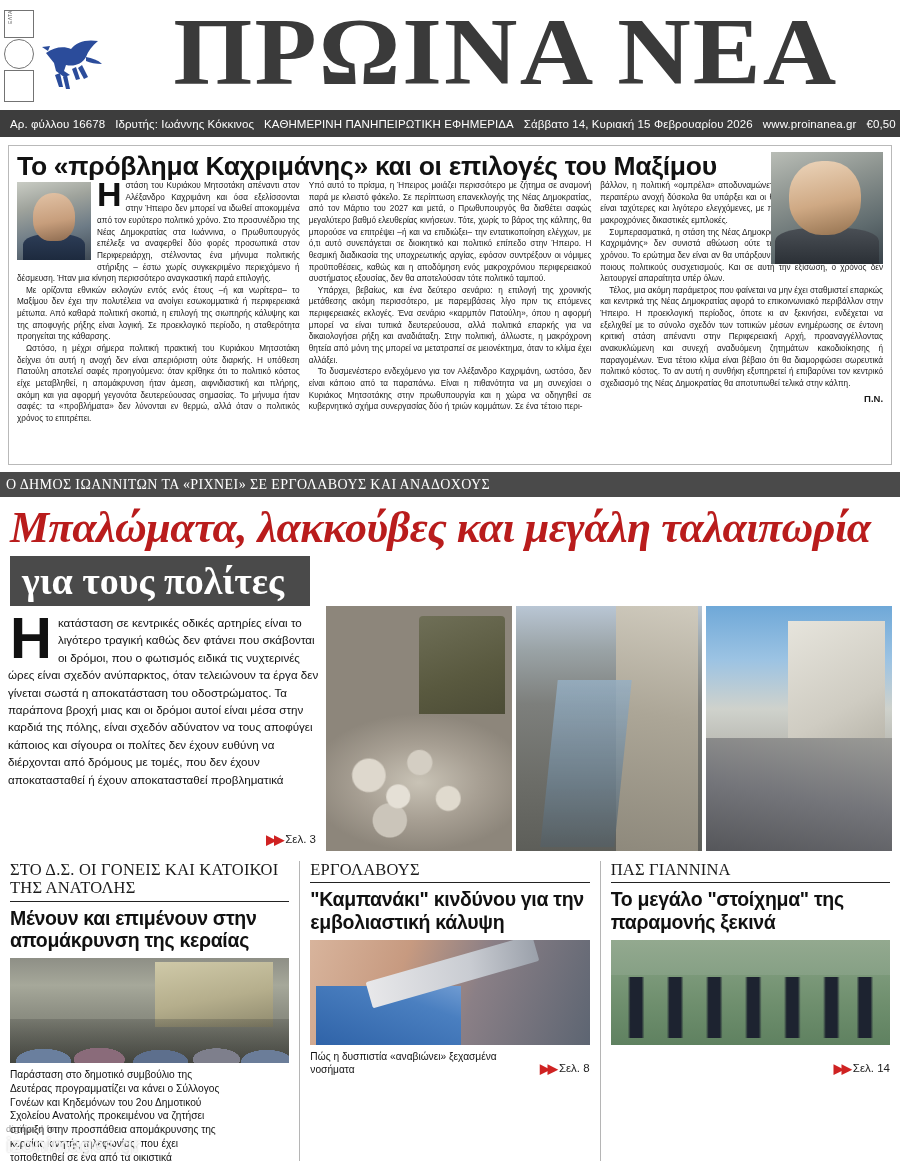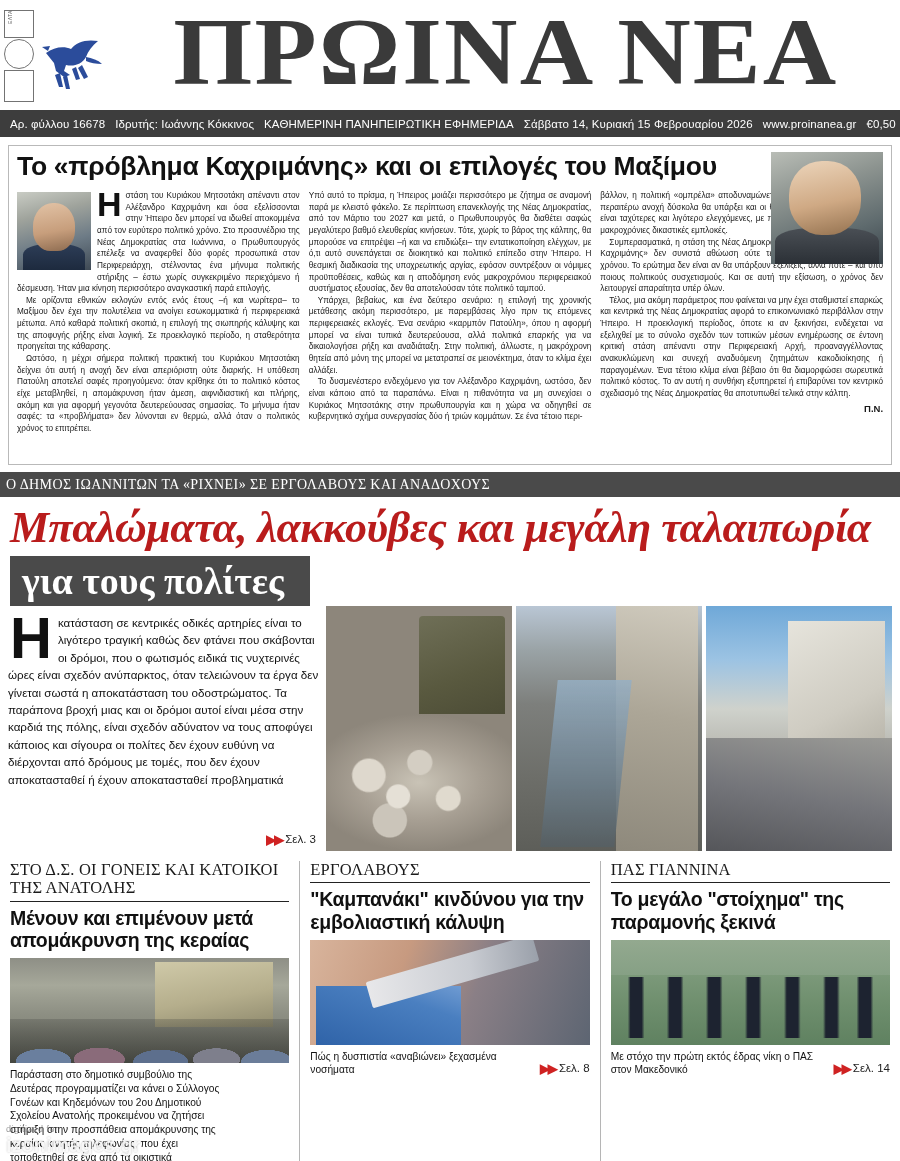--- a/index.html
+++ b/index.html
@@ -74,21 +74,21 @@
     position:relative;
     height:320px;
   }
   .lead-head{
     font-family:"Liberation Sans",sans-serif;
     font-weight:700;
     font-size:26.5px;
     line-height:1.06;
     color:#111;
     letter-spacing:-.3px;
-    margin:0 0 10px 0;
+    margin:0 0 0 0;
     padding-right:120px;
   }
   .lead-portrait{
     position:absolute;right:8px;top:6px;
     width:112px;height:112px;
     overflow:hidden;border:0;
   }
   .lead-cols{
     display:flex;gap:9px;
     font-size:8.2px;line-height:1.42;
@@ -430,21 +430,21 @@
       </div>
 
     </div>
   </div>
 
   <div class="bottom">
 
     <div class="bcol first">
       <div class="b-kicker">ΣΤΟ Δ.Σ. ΟΙ ΓΟΝΕΙΣ ΚΑΙ ΚΑΤΟΙΚΟΙ ΤΗΣ ΑΝΑΤΟΛΗΣ</div>
       <div class="b-rule"></div>
-      <div class="b-head">Μένουν και επιμένουν μετά απομάκρυνση της κεραίας</div>
+      <div class="b-head">Μένουν και επιμένουν στην απομάκρυνση της κεραίας</div>
       <div class="b-photo ph-rain"></div>
       <div class="b-cap">
         <span>Παράσταση στο δημοτικό συμβούλιο της Δευτέρας προγραμματίζει να κάνει ο Σύλλογος Γονέων και Κηδεμόνων του 2ου Δημοτικού Σχολείου Ανατολής προκειμένου να ζητήσει στήριξη στην προσπάθεια απομάκρυνσης της κεραίας κινητής τηλεφωνίας, που έχει τοποθετηθεί σε ένα από τα οικιστικά συγκροτήματα της περιοχής</span>
         <span class="ref sel">
           <span class="arrows">▶▶</span>
 
         </span>
       </div>
     </div>
 
@@ -461,21 +461,20 @@
         </span>
       </div>
     </div>
 
     <div class="bcol last">
       <div class="b-kicker">ΠΑΣ ΓΙΑΝΝΙΝΑ</div>
       <div class="b-rule"></div>
       <div class="b-head">Το μεγάλο "στοίχημα" της παραμονής ξεκινά</div>
       <div class="b-photo ph-pitch"></div>
       <div class="b-cap">
-        <span>Με στόχο την πρώτη εκτός έδρας νίκη ο ΠΑΣ στον Μακεδονικό</span>
         <span class="ref sel">
           <span class="arrows">▶▶</span>
           <span class="reftxt">Σελ.  14</span>
         </span>
       </div>
     </div>
 
   </div>
 
   <div class="watermark">

